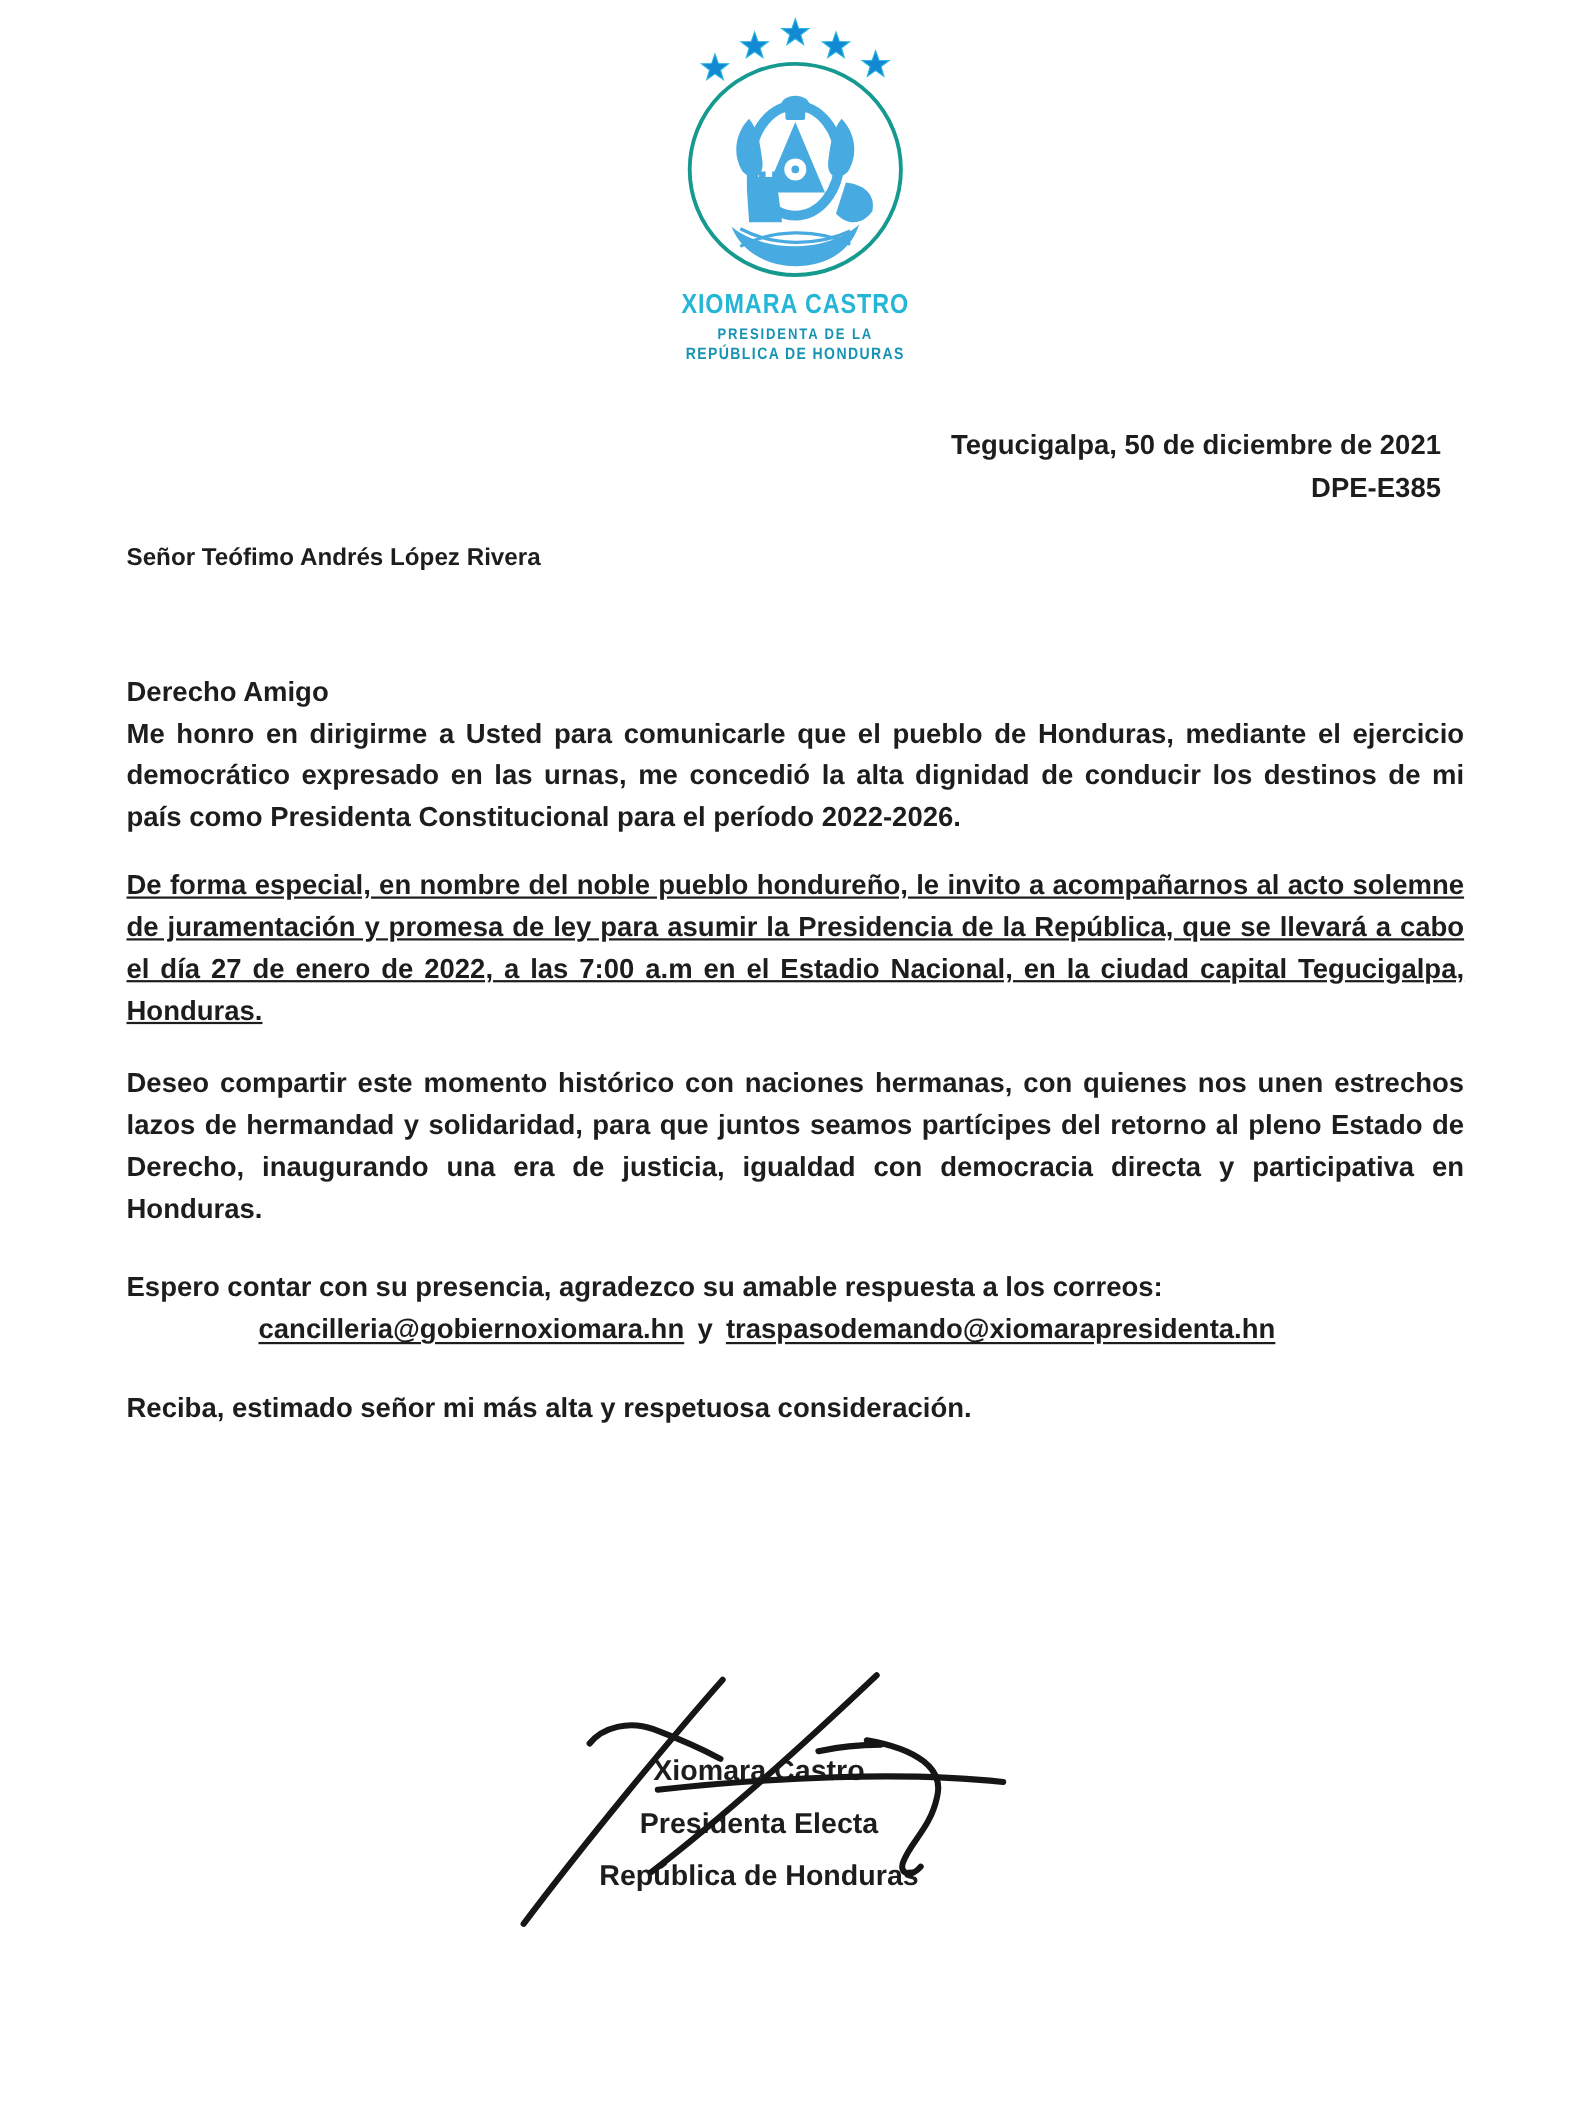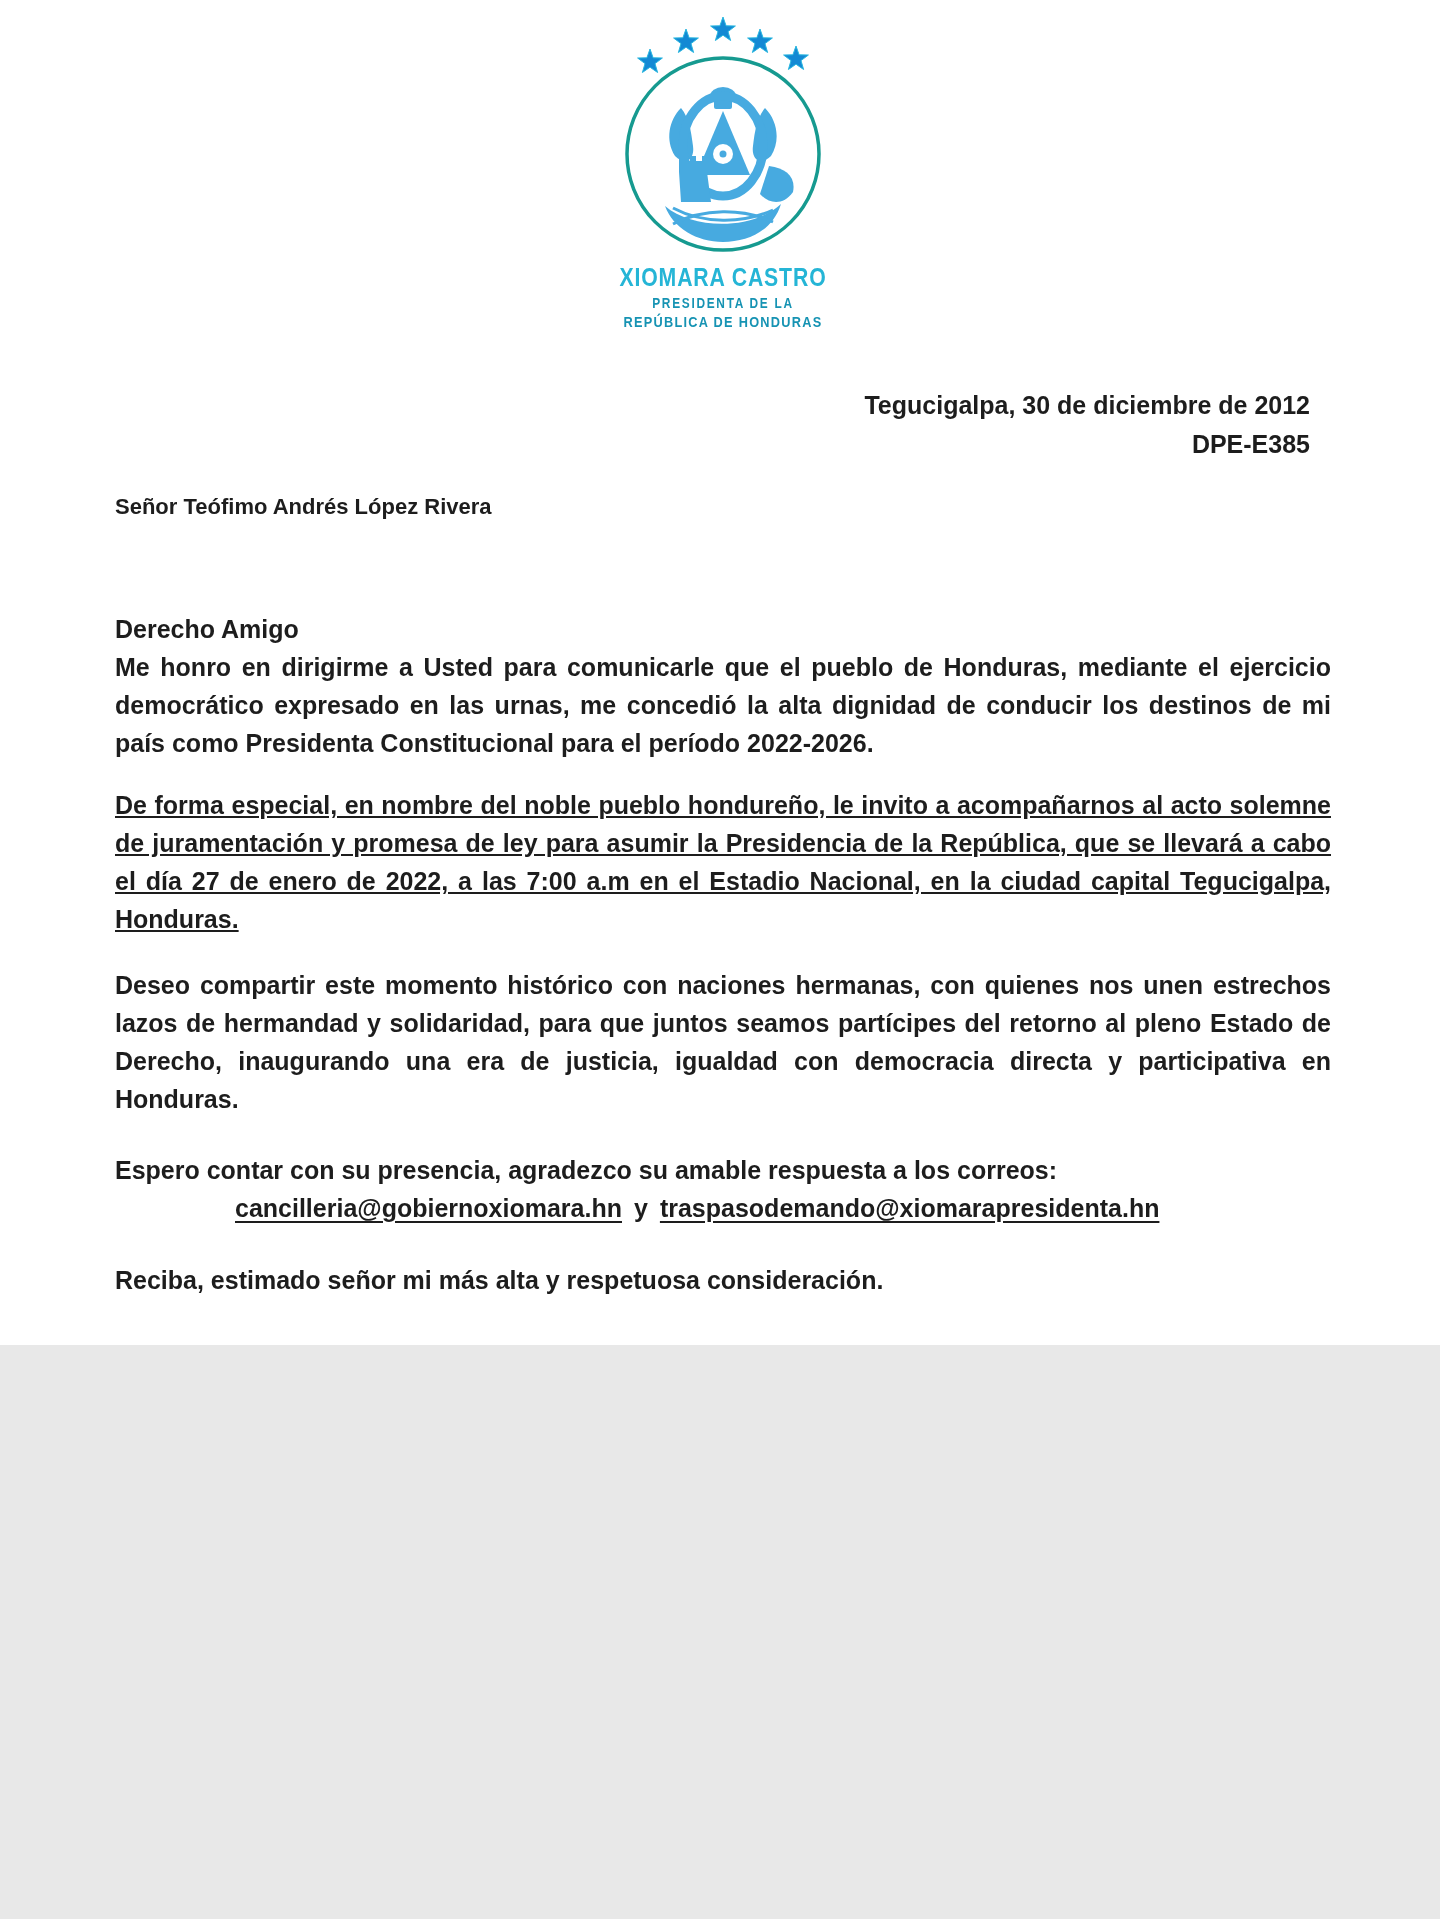--- a/index.html
+++ b/index.html
@@ -1,17 +1,17 @@
 <!DOCTYPE html>
 <html><head>
 <meta charset="utf-8">
 <style>
   html,body{margin:0;padding:0;background:#e8e8e8;}
   .page{
-    position:relative; width:1440px; height:1345px; background:#ffffff;
+    position:relative; width:1440px; height:1919px; background:#ffffff;
     font-family:"Liberation Sans", sans-serif; font-weight:700; color:#1d1d1d;
     overflow:hidden; margin:0 auto;
   }
   
   .logo{position:absolute; top:14px; left:723px; transform:translateX(-50%); width:320px; text-align:center;}
   .logo svg{display:block; margin:0 auto;}
   .logo-text{transform:scaleX(0.85); transform-origin:50% 0;}
   .logo-name{font-size:25px; letter-spacing:1px; color:#25b5d6; margin-top:4px; white-space:nowrap;}
   .logo-sub1{font-size:14px; letter-spacing:2px; color:#1693b3; margin-top:3px; white-space:nowrap;}
   .logo-sub2{font-size:15px; letter-spacing:1.5px; color:#1693b3; margin-top:2px; white-space:nowrap;}
@@ -72,21 +72,21 @@
       </g>
     </svg>
     <div class="logo-text">
       <div class="logo-name">XIOMARA CASTRO</div>
       <div class="logo-sub1">PRESIDENTA DE LA</div>
       <div class="logo-sub2">REPÚBLICA DE HONDURAS</div>
     </div>
   </div>
 
   <div class="dateblock">
-    <div>Tegucigalpa, 30 de diciembre de 2012</div>
+    <div>Tegucigalpa, 50 de diciembre de 2021</div>
     <div>DPE-E385</div>
   </div>
 
   <div class="recipient">Señor Teófimo Andrés López Rivera</div>
 
   <p class="line salutation">Derecho Amigo</p>
   <p class="para p1">Me honro en dirigirme a Usted para comunicarle que el pueblo de Honduras, mediante el ejercicio democrático expresado en las urnas, me concedió la alta dignidad de conducir los destinos de mi país como Presidenta Constitucional para el período 2022-2026.</p>
   <p class="para p2">De forma especial, en nombre del noble pueblo hondureño, le invito a acompañarnos al acto solemne de juramentación y promesa de ley para asumir la Presidencia de la República, que se llevará a cabo el día 27 de enero de 2022, a las 7:00 a.m en el Estadio Nacional, en la ciudad capital Tegucigalpa, Honduras.</p>
   <p class="para p3">Deseo compartir este momento histórico con naciones hermanas, con quienes nos unen estrechos lazos de hermandad y solidaridad, para que juntos seamos partícipes del retorno al pleno Estado de Derecho, inaugurando una era de justicia, igualdad con democracia directa y participativa en Honduras.</p>
   <p class="line p4">Espero contar con su presencia, agradezco su amable respuesta a los correos:</p>

